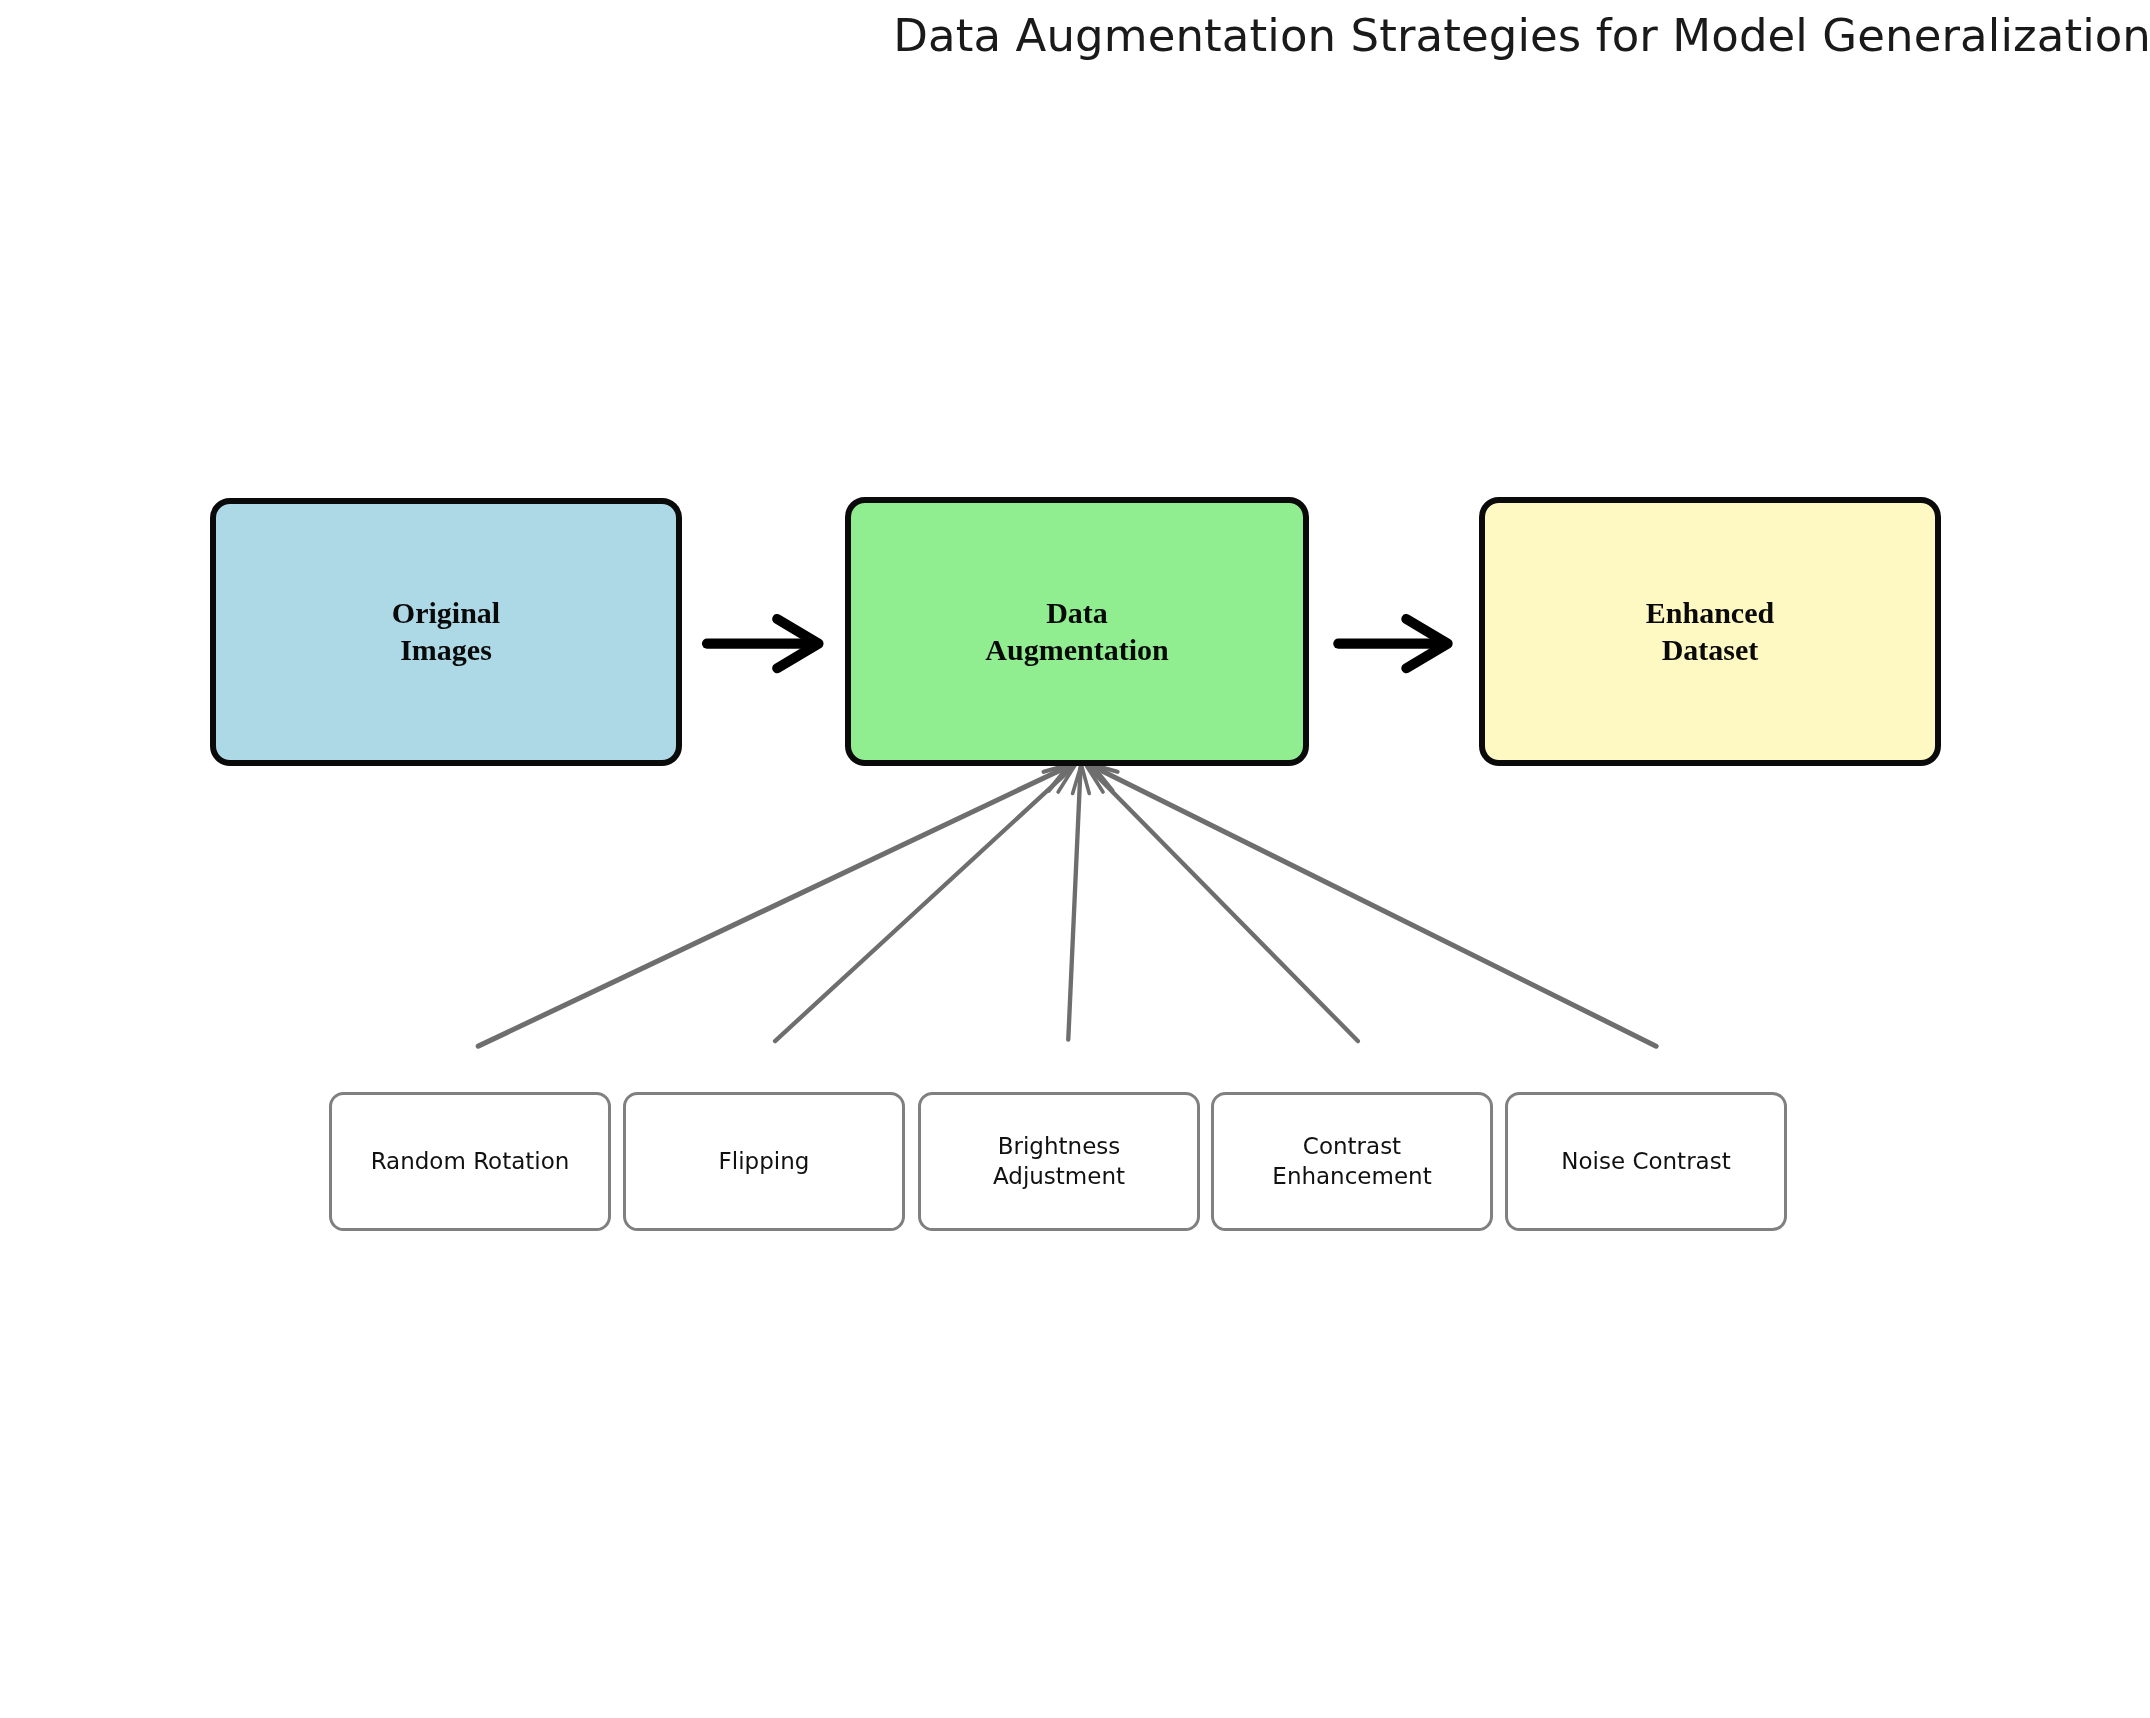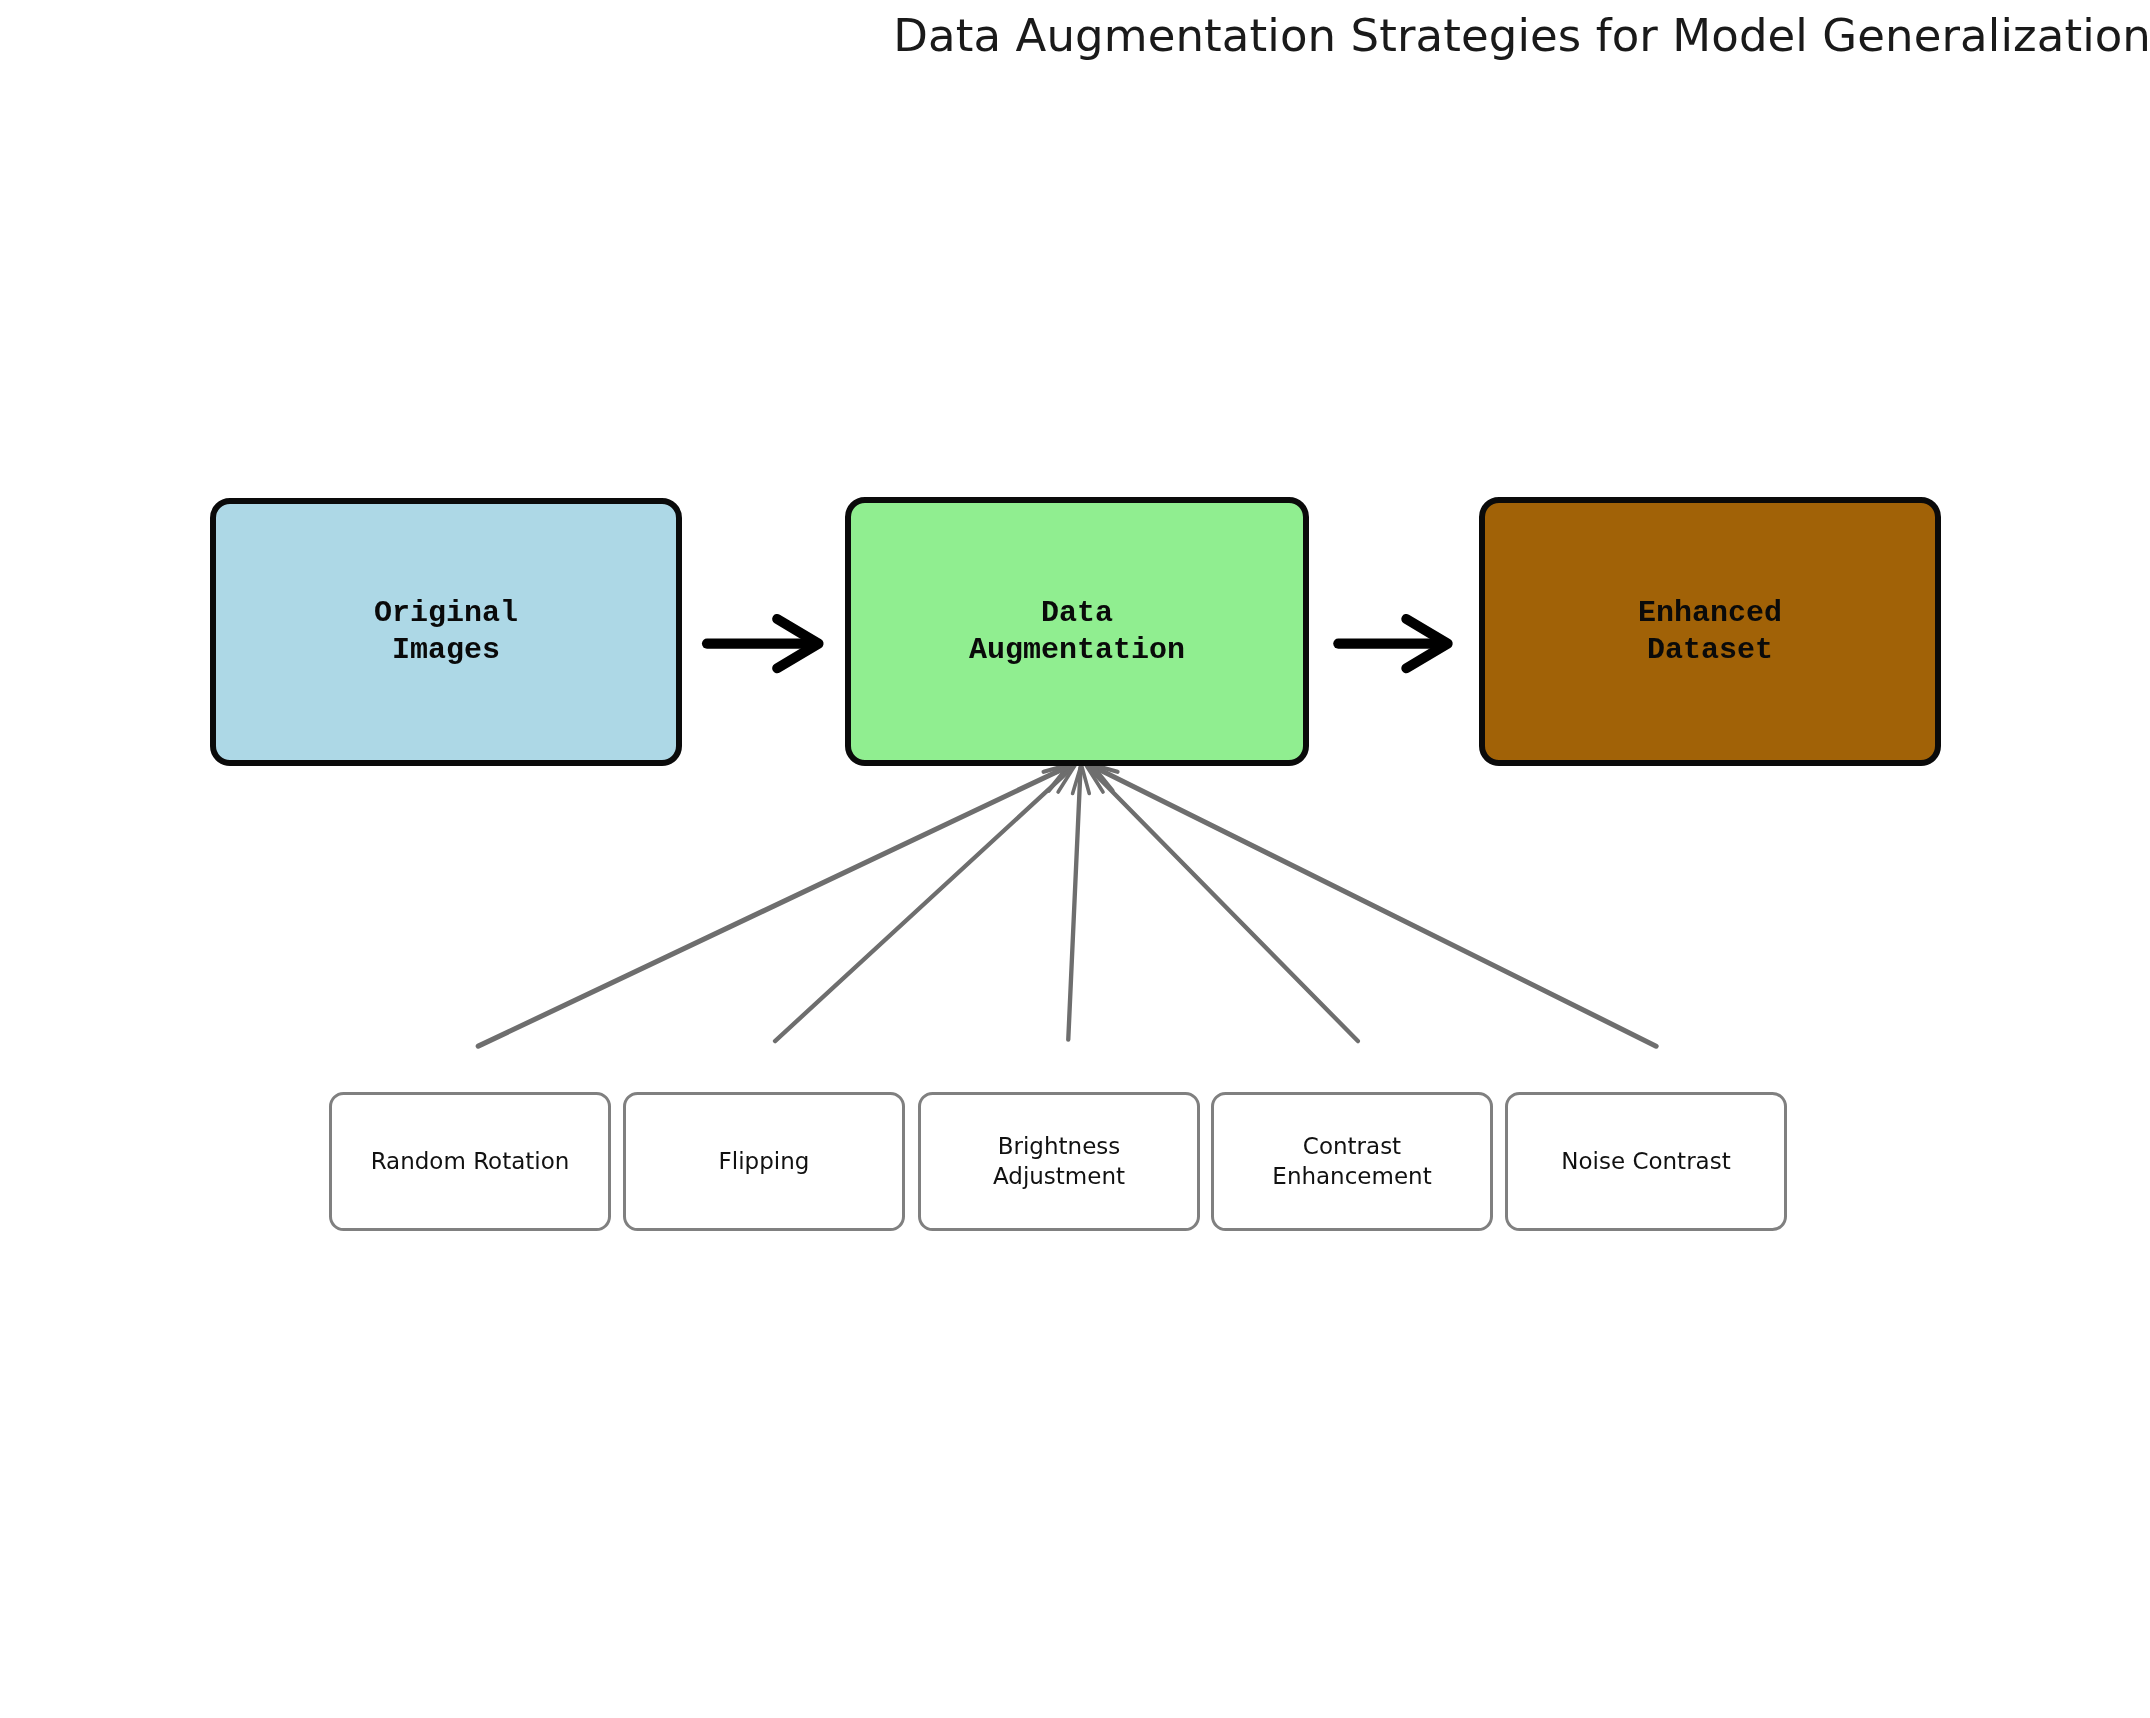--- a/index.html
+++ b/index.html
@@ -48,21 +48,21 @@
     position: absolute;
     box-sizing: border-box;
     border: 6.5px solid #0a0a0a;
     border-radius: 20px;
     display: flex;
     align-items: center;
     justify-content: center;
     text-align: center;
   }
   .stage-label {
-    font-family: Liberation Mono, monospace;
+    font-family: Liberation Serif, serif;
     font-weight: bold;
     font-size: 30px;
     line-height: 1.22;
     color: #0a0a0a;
     white-space: pre-line;
   }
 
   #stage-0 { left: 210px;  top: 498px; width: 472px; height: 268px; }
   #stage-1 { left: 845px; top: 497px; width: 464px; height: 269px; }
   #stage-2 { left: 1479px; top: 497px; width: 462px; height: 269px; }
@@ -165,21 +165,21 @@
   <div class="stage" id="stage-0" style="background:#ADD8E6;">
     <span class="stage-label">Original
 Images</span>
   </div>
 
   <div class="stage" id="stage-1" style="background:#90EE90;">
     <span class="stage-label">Data
 Augmentation</span>
   </div>
 
-  <div class="stage" id="stage-2" style="background:#a16207;">
+  <div class="stage" id="stage-2" style="background:#fef9c3;">
     <span class="stage-label">Enhanced
 Dataset</span>
   </div>
 
   <div class="technique" id="tech-0">
     <span class="technique-label">Random Rotation</span>
   </div>
   <div class="technique" id="tech-1">
     <span class="technique-label">Flipping</span>
   </div>

